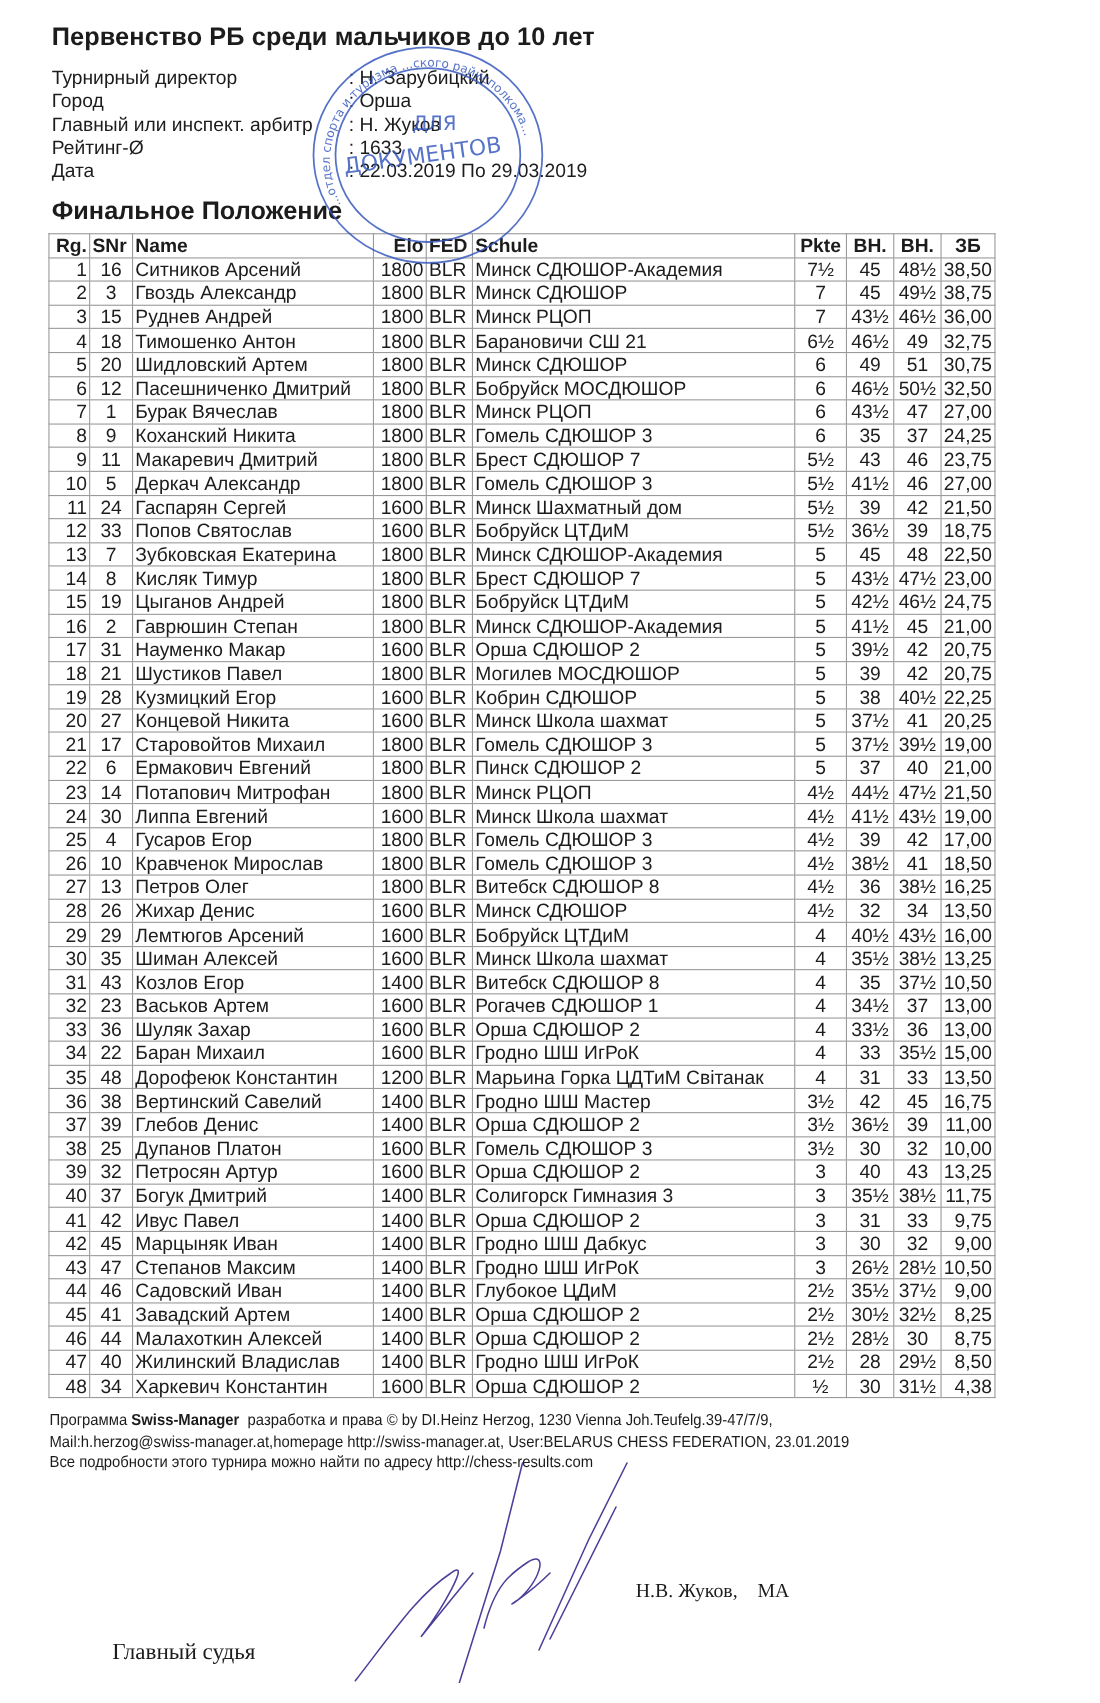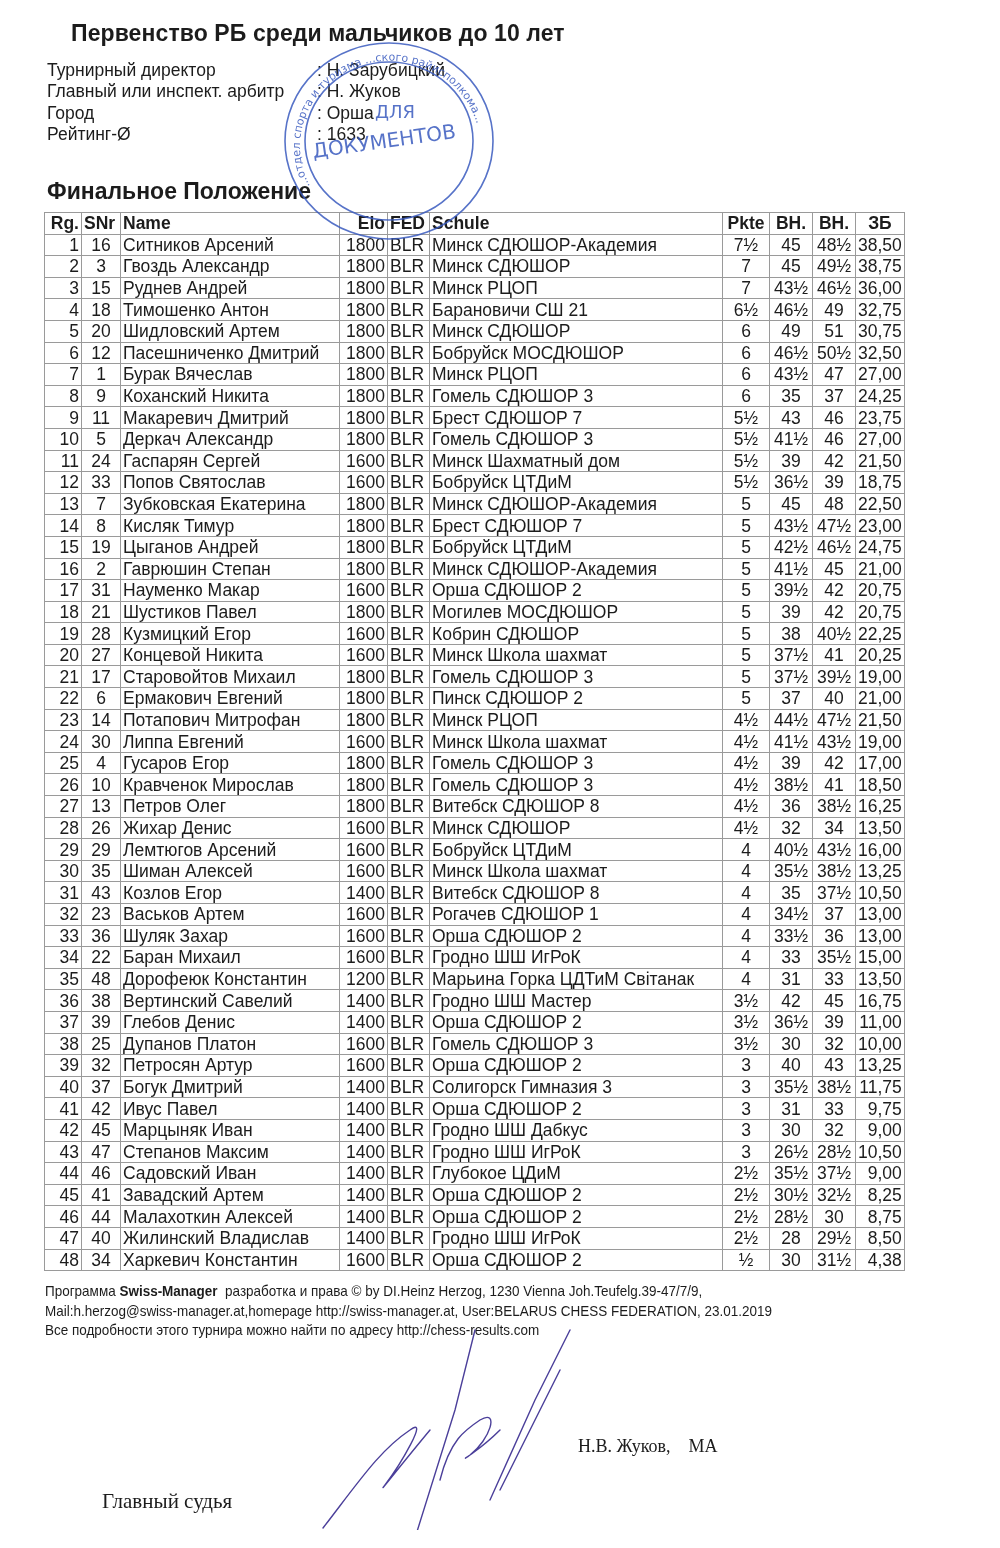--- a/index.html
+++ b/index.html
@@ -1,17 +1,17 @@
 <!DOCTYPE html>
 <html><head>
 <meta charset="utf-8">
 <style>
   html, body { margin: 0; padding: 0; background: #ffffff; }
   body { width: 1000px; height: 1548px; position: relative; overflow: hidden; color: #1c1c1c; font-family: "Liberation Sans", sans-serif; }
-  .title { position: absolute; left: 47px; top: 20px; font-size: 23px; font-weight: bold; letter-spacing: 0.1px; margin-left: 24px; }
+  .title { position: absolute; left: 47px; top: 20px; font-size: 23px; font-weight: bold; letter-spacing: 0.1px; }
   .meta { position: absolute; left: 47px; top: 60px; font-size: 17.5px; line-height: 21.3px; }
   .meta-row { display: flex; height: 21.3px; }
   .meta-label { width: 270px; white-space: nowrap; }
   .meta-value { white-space: nowrap; }
   .subtitle { position: absolute; left: 47px; top: 178px; font-size: 23px; font-weight: bold; }
   table.standings { position: absolute; left: 44px; top: 212px; border-collapse: collapse; font-size: 17.5px; table-layout: fixed; }
   table.standings th, table.standings td { border: 1px solid #9a9a9a; padding: 0 2px; height: 20.6px; line-height: 20px; white-space: nowrap; overflow: hidden; }
   table.standings th { font-weight: bold; text-align: left; }
   .c-rg { width: 32px; text-align: right !important; }
   .c-snr { width: 34px; text-align: center; }
@@ -36,30 +36,34 @@
 <body>
 
 <div class="title">Первенство РБ среди мальчиков до 10 лет</div>
 
 <div class="meta">
   <div class="meta-row">
     <span class="meta-label">Турнирный директор</span>
     <span class="meta-value">: Н. Зарубицкий</span>
   </div>
   <div class="meta-row">
+    <span class="meta-label">Город</span>
+    <span class="meta-value">: Орша</span>
+  </div>
+  <div class="meta-row">
     <span class="meta-label">Главный или инспект. арбитр</span>
     <span class="meta-value">: Н. Жуков</span>
   </div>
   <div class="meta-row">
-    <span class="meta-label">Город</span>
-    <span class="meta-value">: Орша</span>
+    <span class="meta-label">Рейтинг-Ø</span>
+    <span class="meta-value">: 1633</span>
   </div>
   <div class="meta-row">
-    <span class="meta-label">Рейтинг-Ø</span>
-    <span class="meta-value">: 1633</span>
+    <span class="meta-label">Дата</span>
+    <span class="meta-value">: 22.03.2019 По 29.03.2019</span>
   </div>
 </div>
 
 <div class="subtitle">Финальное Положение</div>
 
 <table class="standings">
   <thead>
     <tr>
       <th class="c-rg">Rg.</th>
       <th class="c-snr">SNr</th>

